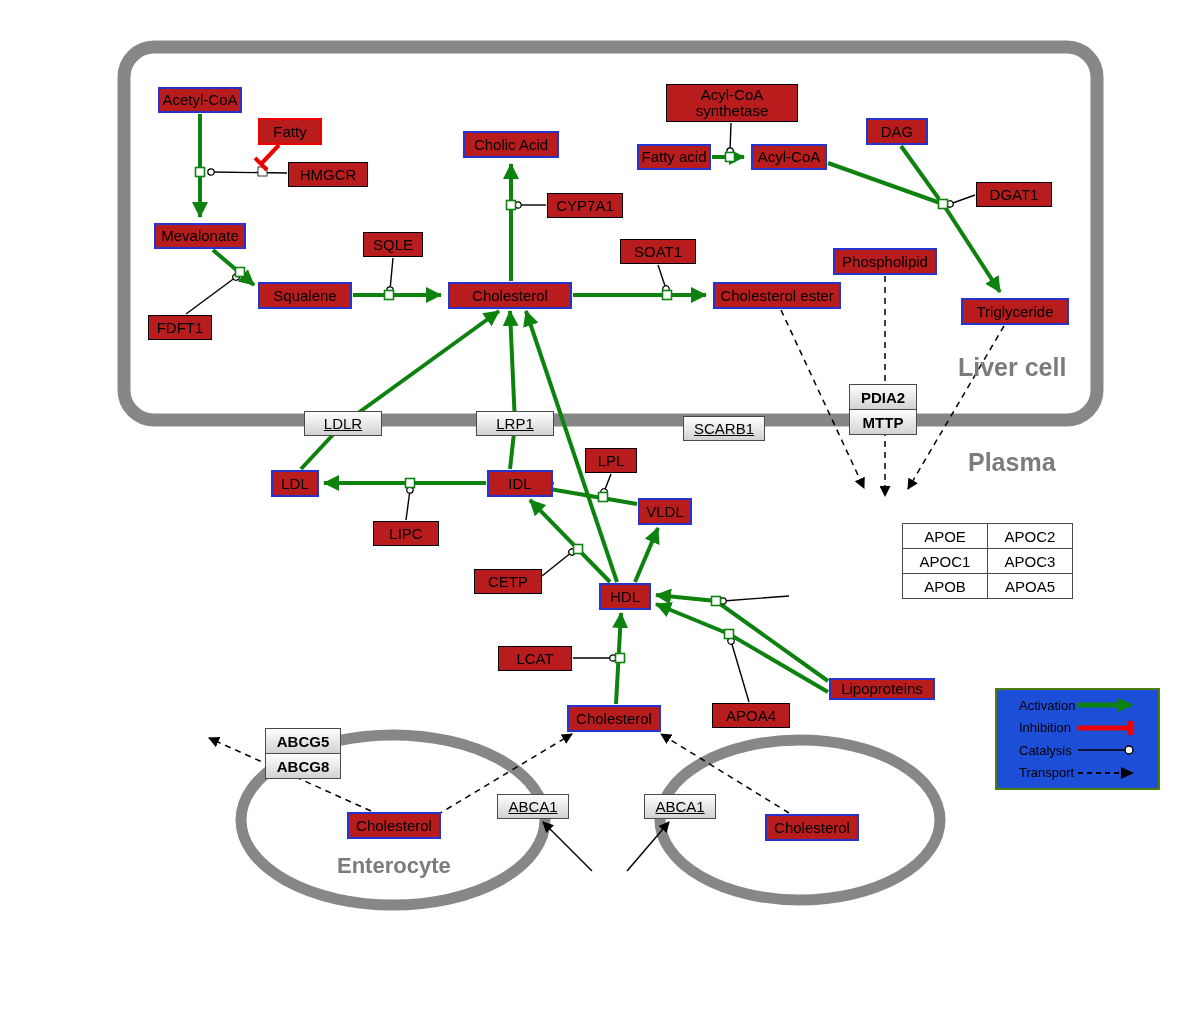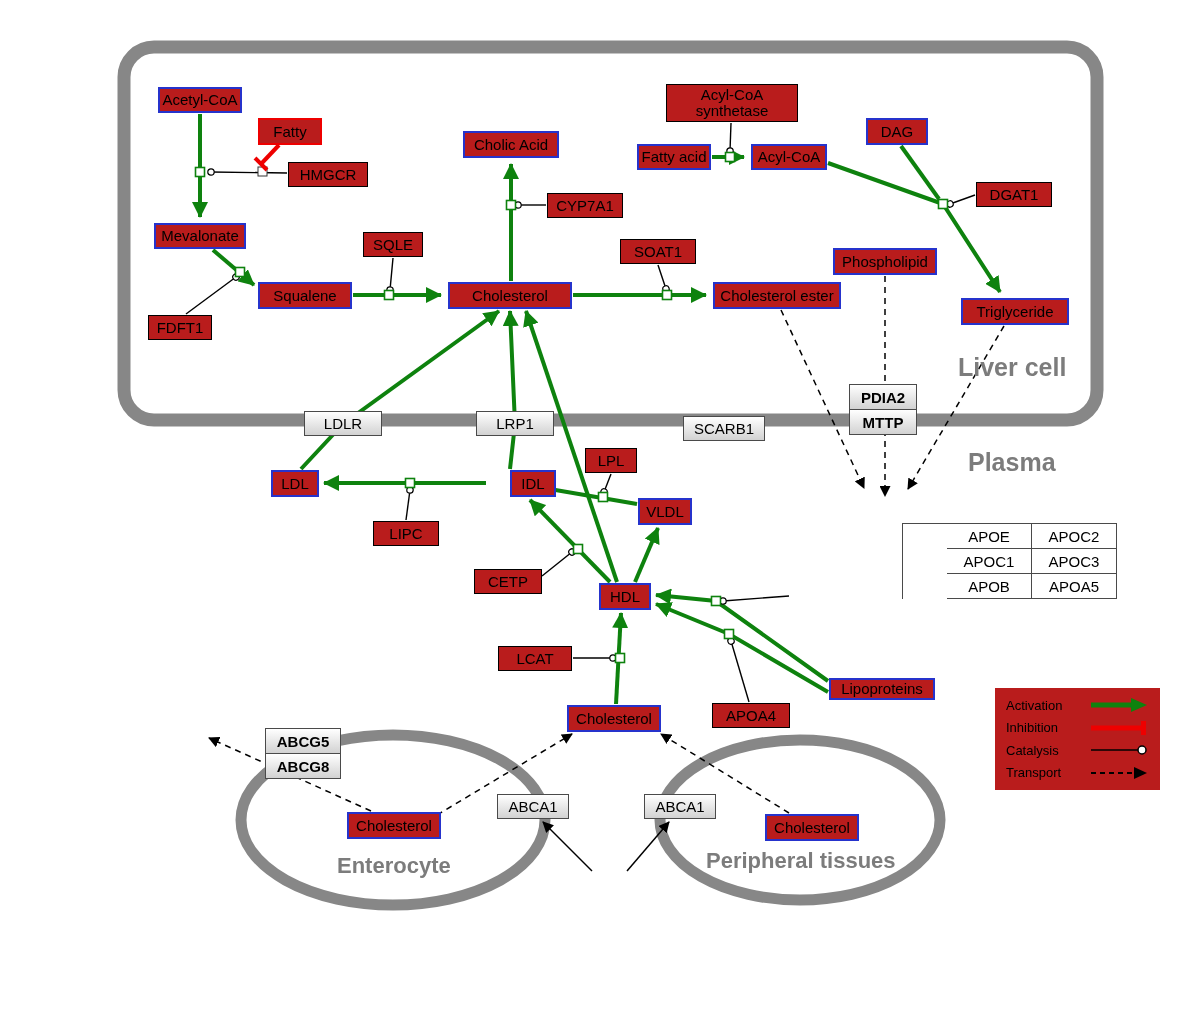--- a/index.html
+++ b/index.html
@@ -4,31 +4,31 @@
 <style>
   * { margin:0; padding:0; box-sizing:border-box; }
   html,body { background:#fff; font-family:"Liberation Sans", sans-serif; }
   #canvas { position:relative; width:1200px; height:1013px; background:#fff; overflow:hidden; }
   #edges { position:absolute; left:0; top:0; z-index:1; }
   .node { position:absolute; z-index:2; display:flex; align-items:center; justify-content:center;
           background:#b91c1c; font-size:15px; color:#000; text-align:center; line-height:1.05; }
   .plain { border:1px solid #000; }
   .metab { border:2px solid #2633cc; }
   .inhib { border:2px solid #ee0000; }
-  .grad  { border:1px solid #4a4a4a; background:linear-gradient(#ffffff,#d2d2d2); }
+  .grad  { border:1px solid #4a4a4a; background:linear-gradient(#ffffff,#d2d2d2);text-decoration:underline; }
   .acs   { flex-direction:column; }
   .stack { position:absolute; z-index:2; display:flex; flex-direction:column; border-top:1px solid #4a4a4a; border-left:1px solid #4a4a4a;font-weight:bold; }
   .stack .cell { display:flex; align-items:center; justify-content:center; font-size:15px;
                  background:linear-gradient(#ffffff,#d2d2d2); border-right:1px solid #4a4a4a; border-bottom:1px solid #4a4a4a; }
-  .apo { position:absolute; z-index:2; display:grid; grid-template-columns:85px 85px; border-top:1px solid #4a4a4a; border-left:1px solid #4a4a4a;padding-left:44px; }
+  .apo { position:absolute; z-index:2; display:grid; grid-template-columns:85px 85px; border-top:1px solid #4a4a4a; border-left:1px solid #4a4a4a; }
   .apo .cell { width:85px; height:25px; display:flex; align-items:center; justify-content:center;
                font-size:15px; background:#fff; border-right:1px solid #4a4a4a; border-bottom:1px solid #4a4a4a; }
   .comp-label { position:absolute; z-index:2; font-weight:bold; color:#7c7c7c;text-align:center; }
   #legend { position:absolute; z-index:2; left:995px; top:688px; width:165px; height:102px;
-            border:2px solid #b91c1c; background:#b91c1c; padding:7px 9px; display:flex; flex-direction:column; justify-content:space-between; }
+            border:2px solid #4d7c0f; background:#1d4ed8; padding:7px 22px; display:flex; flex-direction:column; justify-content:space-between; }
   .lrow { display:flex; align-items:center; justify-content:space-between; font-size:13px; color:#000; }
 </style>
 </head>
 <body>
 
 <div id="canvas">
 
   <svg id="edges" width="1200" height="1013" viewBox="0 0 1200 1013">
     <defs>
       <marker id="ag" markerUnits="userSpaceOnUse" markerWidth="18" markerHeight="16" refX="15" refY="8" orient="auto">
@@ -147,21 +147,21 @@
 
   <div class="node grad" style="left:304px;top:411px;width:78px;height:25px">LDLR</div>
   <div class="node grad" style="left:476px;top:411px;width:78px;height:25px">LRP1</div>
   <div class="node grad" style="left:683px;top:416px;width:82px;height:25px">SCARB1</div>
   <div class="stack" style="left:849px;top:384px;width:68px">
     <div class="cell" style="height:25px">PDIA2</div>
     <div class="cell" style="height:25px">MTTP</div>
   </div>
 
   <div class="node metab" style="left:271px;top:470px;width:48px;height:27px">LDL</div>
-  <div class="node metab" style="left:510px;top:470px;width:46px;height:27px">IDL</div>
+  <div class="node metab" style="left:487px;top:470px;width:66px;height:27px">IDL</div>
   <div class="node plain" style="left:373px;top:521px;width:66px;height:25px">LIPC</div>
   <div class="node plain" style="left:585px;top:448px;width:52px;height:25px">LPL</div>
   <div class="node metab" style="left:638px;top:498px;width:54px;height:27px">VLDL</div>
   <div class="node plain" style="left:474px;top:569px;width:68px;height:25px">CETP</div>
   <div class="node metab" style="left:599px;top:583px;width:52px;height:27px">HDL</div>
   <div class="node plain" style="left:498px;top:646px;width:74px;height:25px">LCAT</div>
   <div class="node plain" style="left:712px;top:703px;width:78px;height:25px">APOA4</div>
   <div class="node metab" style="left:829px;top:678px;width:106px;height:22px">Lipoproteins</div>
   <div class="node metab" style="left:567px;top:705px;width:94px;height:27px">Cholesterol</div>
 
@@ -179,21 +179,20 @@
     <div class="cell" style="height:25px">ABCG8</div>
   </div>
   <div class="node metab" style="left:347px;top:812px;width:94px;height:27px">Cholesterol</div>
   <div class="node grad" style="left:497px;top:794px;width:72px;height:25px">ABCA1</div>
   <div class="node grad" style="left:644px;top:794px;width:72px;height:25px">ABCA1</div>
   <div class="node metab" style="left:765px;top:814px;width:94px;height:27px">Cholesterol</div>
 
   <div class="comp-label" style="left:958px;top:353px;font-size:25px">Liver cell</div>
   <div class="comp-label" style="left:968px;top:448px;font-size:25px">Plasma</div>
   <div class="comp-label" style="left:337px;top:853px;font-size:22px">Enterocyte</div>
-  <div class="comp-label" style="left:706px;top:848px;font-size:22px">Peripheral tissues</div>
 
   <div id="legend">
     <div class="lrow">
       <span>Activation</span>
       <svg width="60" height="16">
         <line x1="2" y1="8" x2="44" y2="8" stroke="#0e820e" stroke-width="5"></line>
         <path d="M42,1 L58,8 L42,15 Z" fill="#0e820e"></path>
       </svg>
     </div>
     <div class="lrow">

